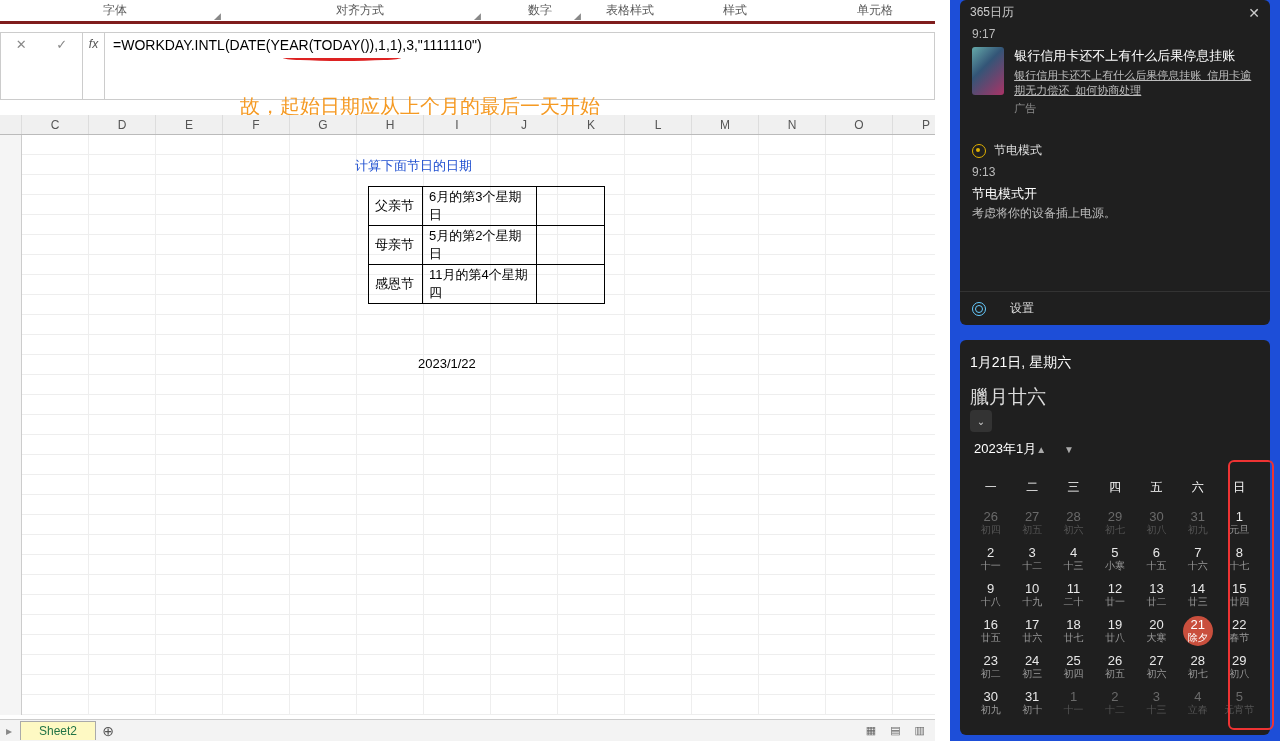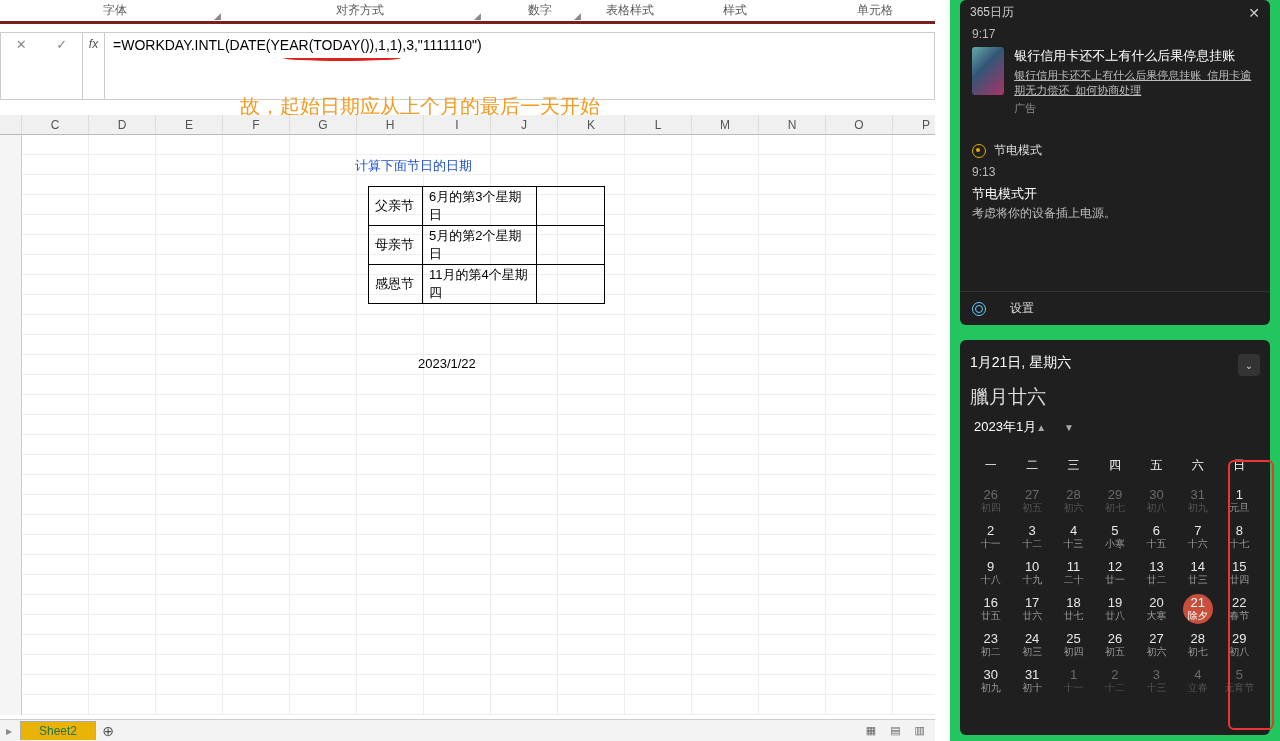--- a/index.html
+++ b/index.html
@@ -37,27 +37,27 @@
   
   .ws-title{position:absolute; left:355px; top:157px; font-size:13px; color:#2050d0;}
   .ws-table{position:absolute; left:368px; top:186px; border-collapse:collapse; font-size:13px;border-radius:6px;}
   .ws-table td{border:1px solid #000; padding:1px 6px; height:18px;}
   .ws-table .c1{width:54px;} .ws-table .c2{width:114px;} .ws-table .c3{width:68px;}
   .result-cell{position:absolute; left:418px; top:356px; font-size:13px;}
 
   
   .sheet-tabs{position:absolute; left:0; bottom:0; width:935px; height:22px; background:#f3f3f3; border-top:1px solid #ccc; display:flex; align-items:center; font-size:12px;}
   .sheet-tabs .nav{width:18px;text-align:center;color:#888;}
-  .sheet-tabs .tab{padding:2px 18px; background:#eab308; border:1px solid #aaa; border-bottom:none; color:#217346; margin-left:2px;}
+  .sheet-tabs .tab{padding:2px 18px; background:#fef9c3; border:1px solid #aaa; border-bottom:none; color:#217346; margin-left:2px;}
   .sheet-tabs .plus{width:24px; text-align:center; color:#555; font-size:14px;}
   .sheet-tabs .spacer{flex:1;}
   .sheet-tabs .statusbar{display:flex; gap:14px; padding-right:10px; color:#666; font-size:11px;}
 
   
-  .win-panel{position:absolute; right:0; top:0; width:330px; height:741px; background:#22c55e;}
+  .win-panel{position:absolute; right:0; top:0; width:330px; height:741px; background:#1d4ed8;}
   .notif{position:absolute; left:10px; top:0; width:310px; height:325px; background:#1f1f1f; color:#e6e6e6; border-radius:6px; font-size:12px; overflow:hidden;}
   .notif-top{display:flex;justify-content:space-between;align-items:center;padding:4px 10px;color:#ccc;font-size:12px;}
   .notif-top .close{font-size:14px;color:#ccc;}
   .notif .time1{padding:2px 12px 6px;color:#bbb;}
   .notif .card{display:flex;gap:10px;padding:0 12px 10px;}
   .notif .thumb{width:48px;height:48px;background:linear-gradient(135deg,#6aa 0%,#357 40%,#a36 100%);border-radius:3px;}
   .notif .headline{font-size:13px;color:#fff;margin-bottom:3px;}
   .notif .sub{font-size:11px;color:#bdbdbd;line-height:15px;text-decoration:underline;}
   .notif .ad{font-size:11px;color:#8a8a8a;margin-top:3px;}
   .notif .row2{display:flex;align-items:center;gap:8px;padding:16px 12px 6px;color:#ddd;}
@@ -66,21 +66,21 @@
   .notif .time2{padding:0 12px;color:#bbb;}
   .notif .pm{padding:6px 12px 0;}
   .notif .pm .t{color:#fff;font-size:13px;}
   .notif .pm .s{color:#bdbdbd;font-size:12px;margin-top:2px;}
   .notif .settings{position:absolute;left:0;bottom:0;width:100%;padding:8px 12px;border-top:1px solid #333;display:flex;align-items:center;gap:24px;color:#ddd;}
   .gear{width:14px;height:14px;display:inline-block;border:1.5px solid #6cf;border-radius:50%;position:relative;}
   .gear::before{content:"";position:absolute;inset:2px;border:1.5px solid #6cf;border-radius:50%;}
 
   
   .cal{position:absolute;left:10px;top:340px;width:310px;height:395px;background:#1f1f1f;color:#e8e8e8;border-radius:6px;padding:14px 10px 6px;font-size:13px;}
-  .cal .hdr{display:flex;justify-content:space-between;align-items:flex-start;}
+  .cal .hdr{display:flex;justify-content:space-between;align-items:flex-start;flex-direction:column;}
   .cal .hdr .date-main{font-size:14px;color:#fff;}
   .cal .hdr .date-sub{font-size:19px;color:#ddd;margin-top:12px;}
   .cal .collapse{width:22px;height:22px;background:#333;border-radius:4px;display:flex;align-items:center;justify-content:center;color:#ccc;font-size:10px;}
   .cal .month-row{display:flex;justify-content:flex-start;align-items:center;margin-top:8px;padding:0 4px;}
   .cal .month-row .m{color:#fff;font-size:13px;}
   .cal .month-row .arrows{display:flex;gap:18px;color:#aaa;font-size:10px;}
   .cal-grid{margin-top:18px;}
   .cal-row{display:flex;}
   .cal-cell{flex:1;text-align:center;padding:3px 0 6px;position:relative;}
   .cal-dow{color:#fff;font-size:12px;padding-bottom:10px;}

